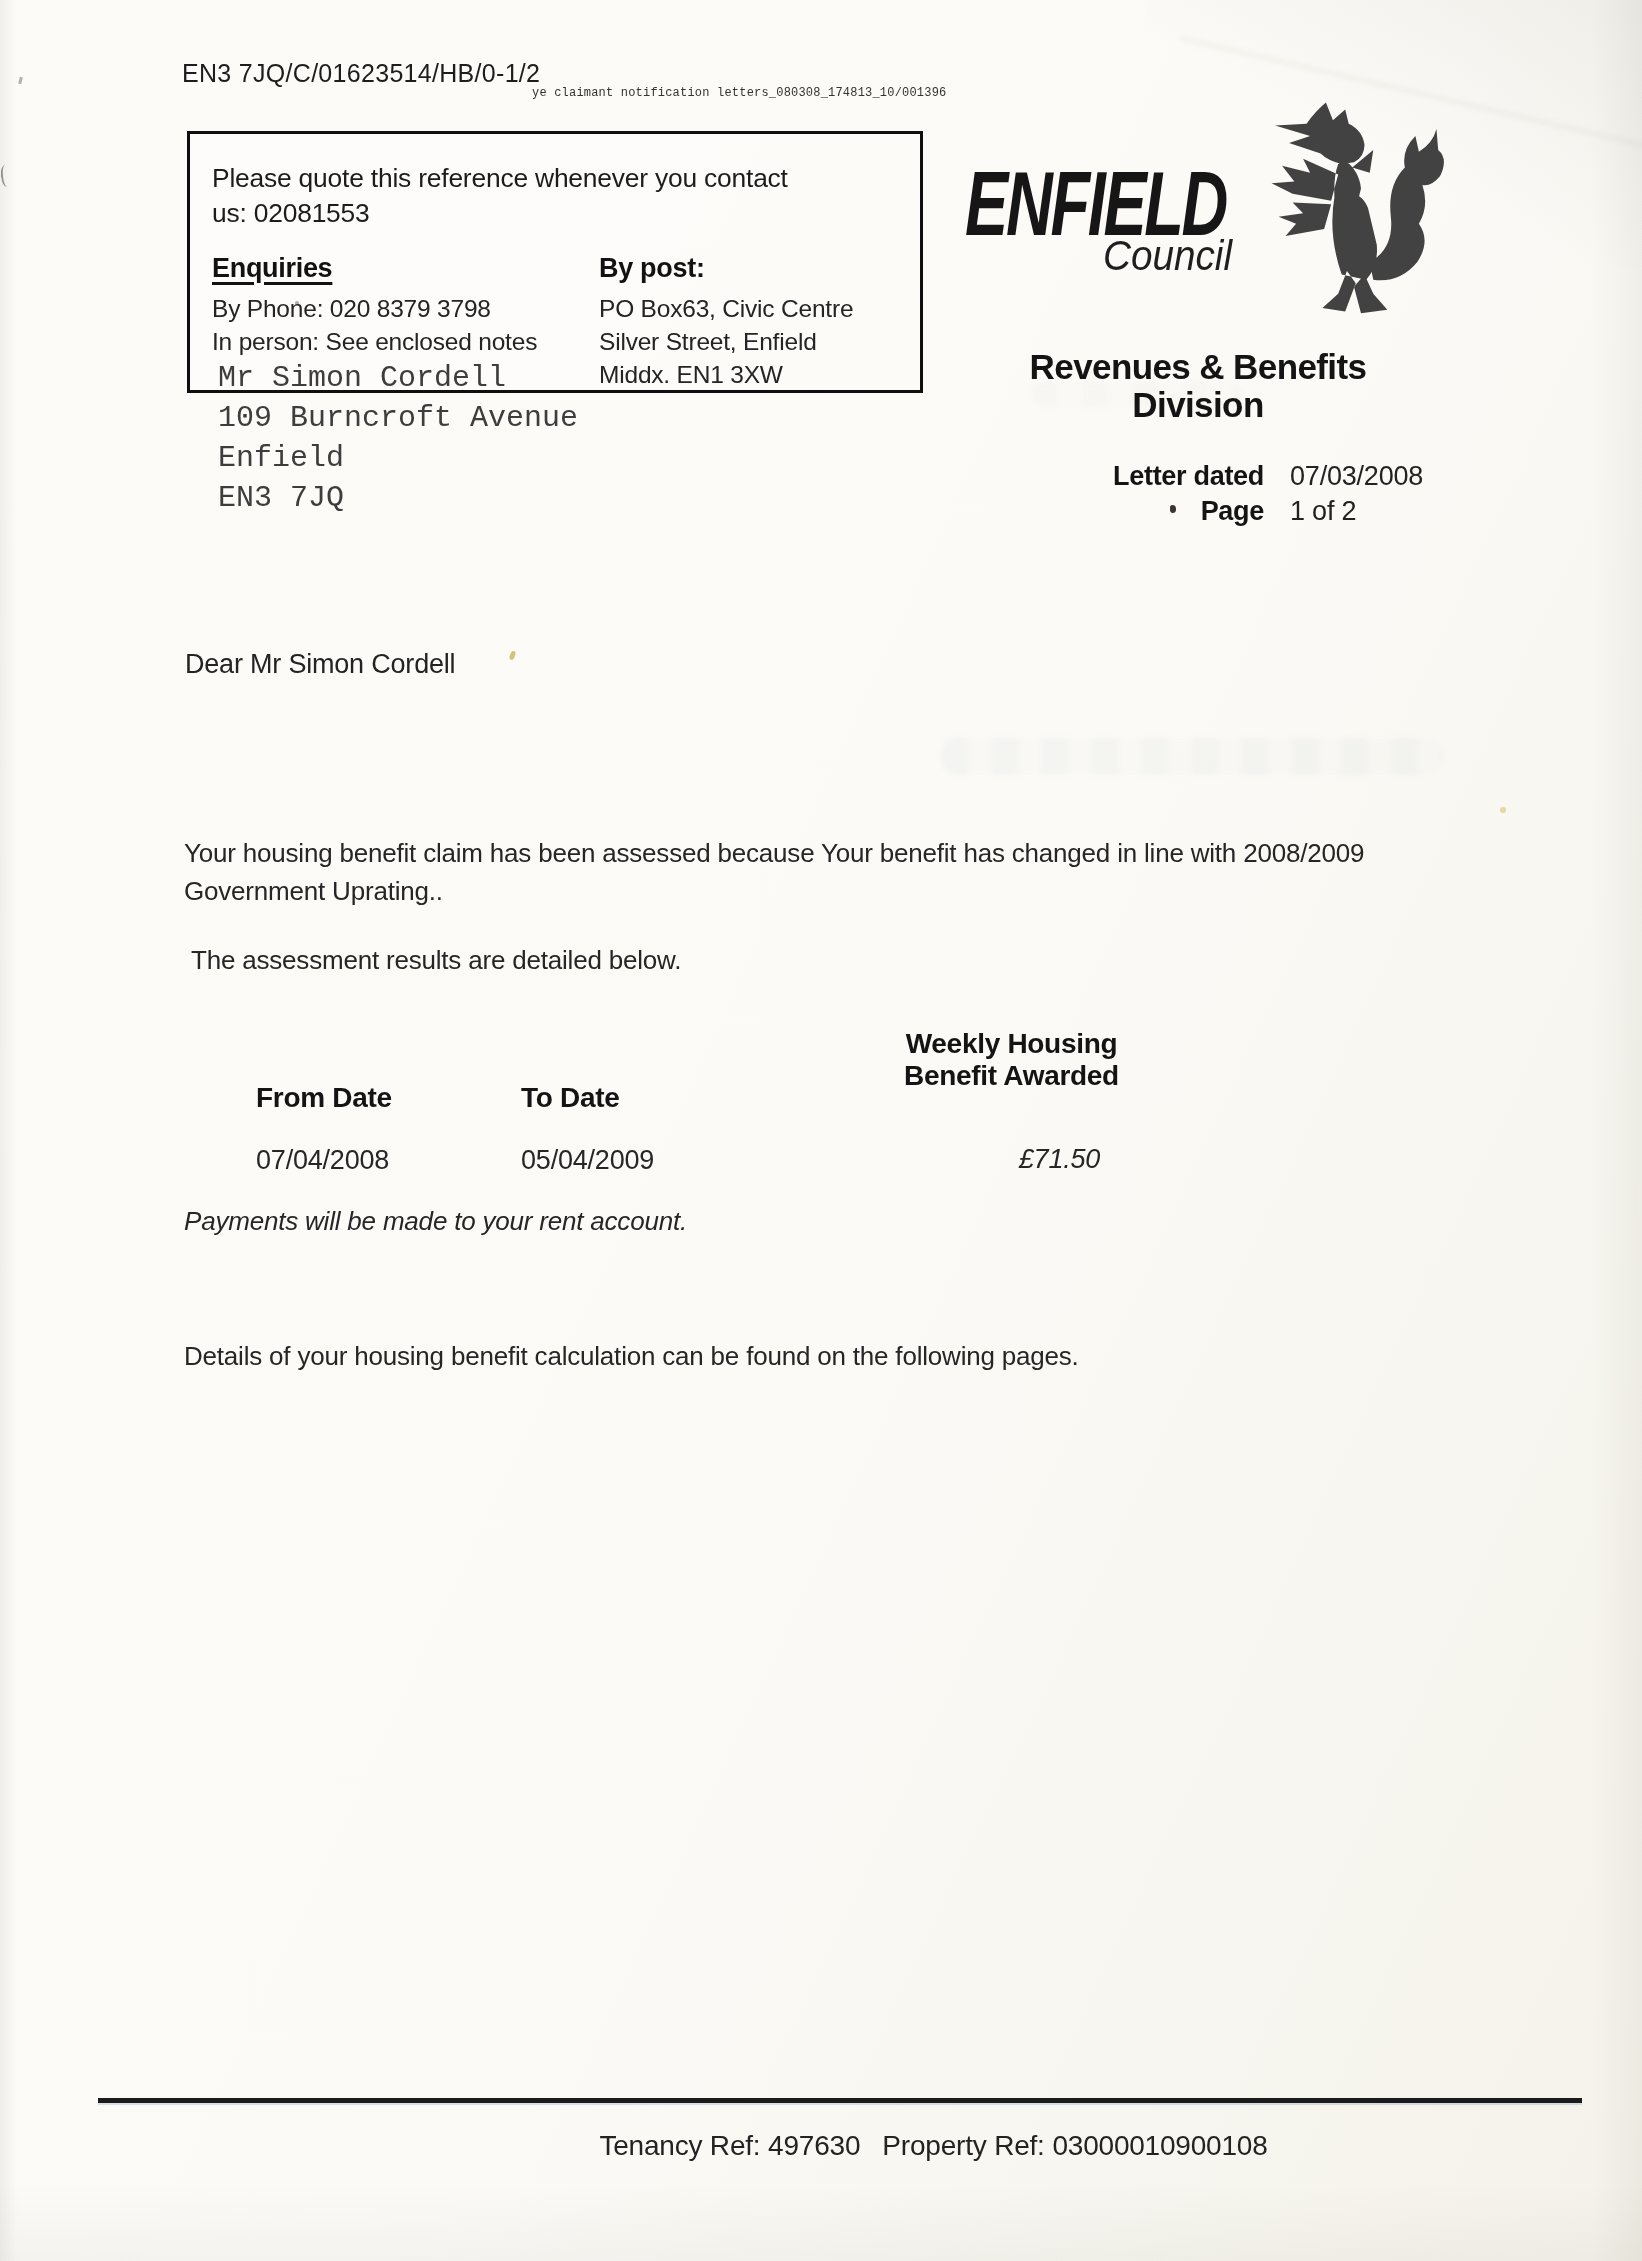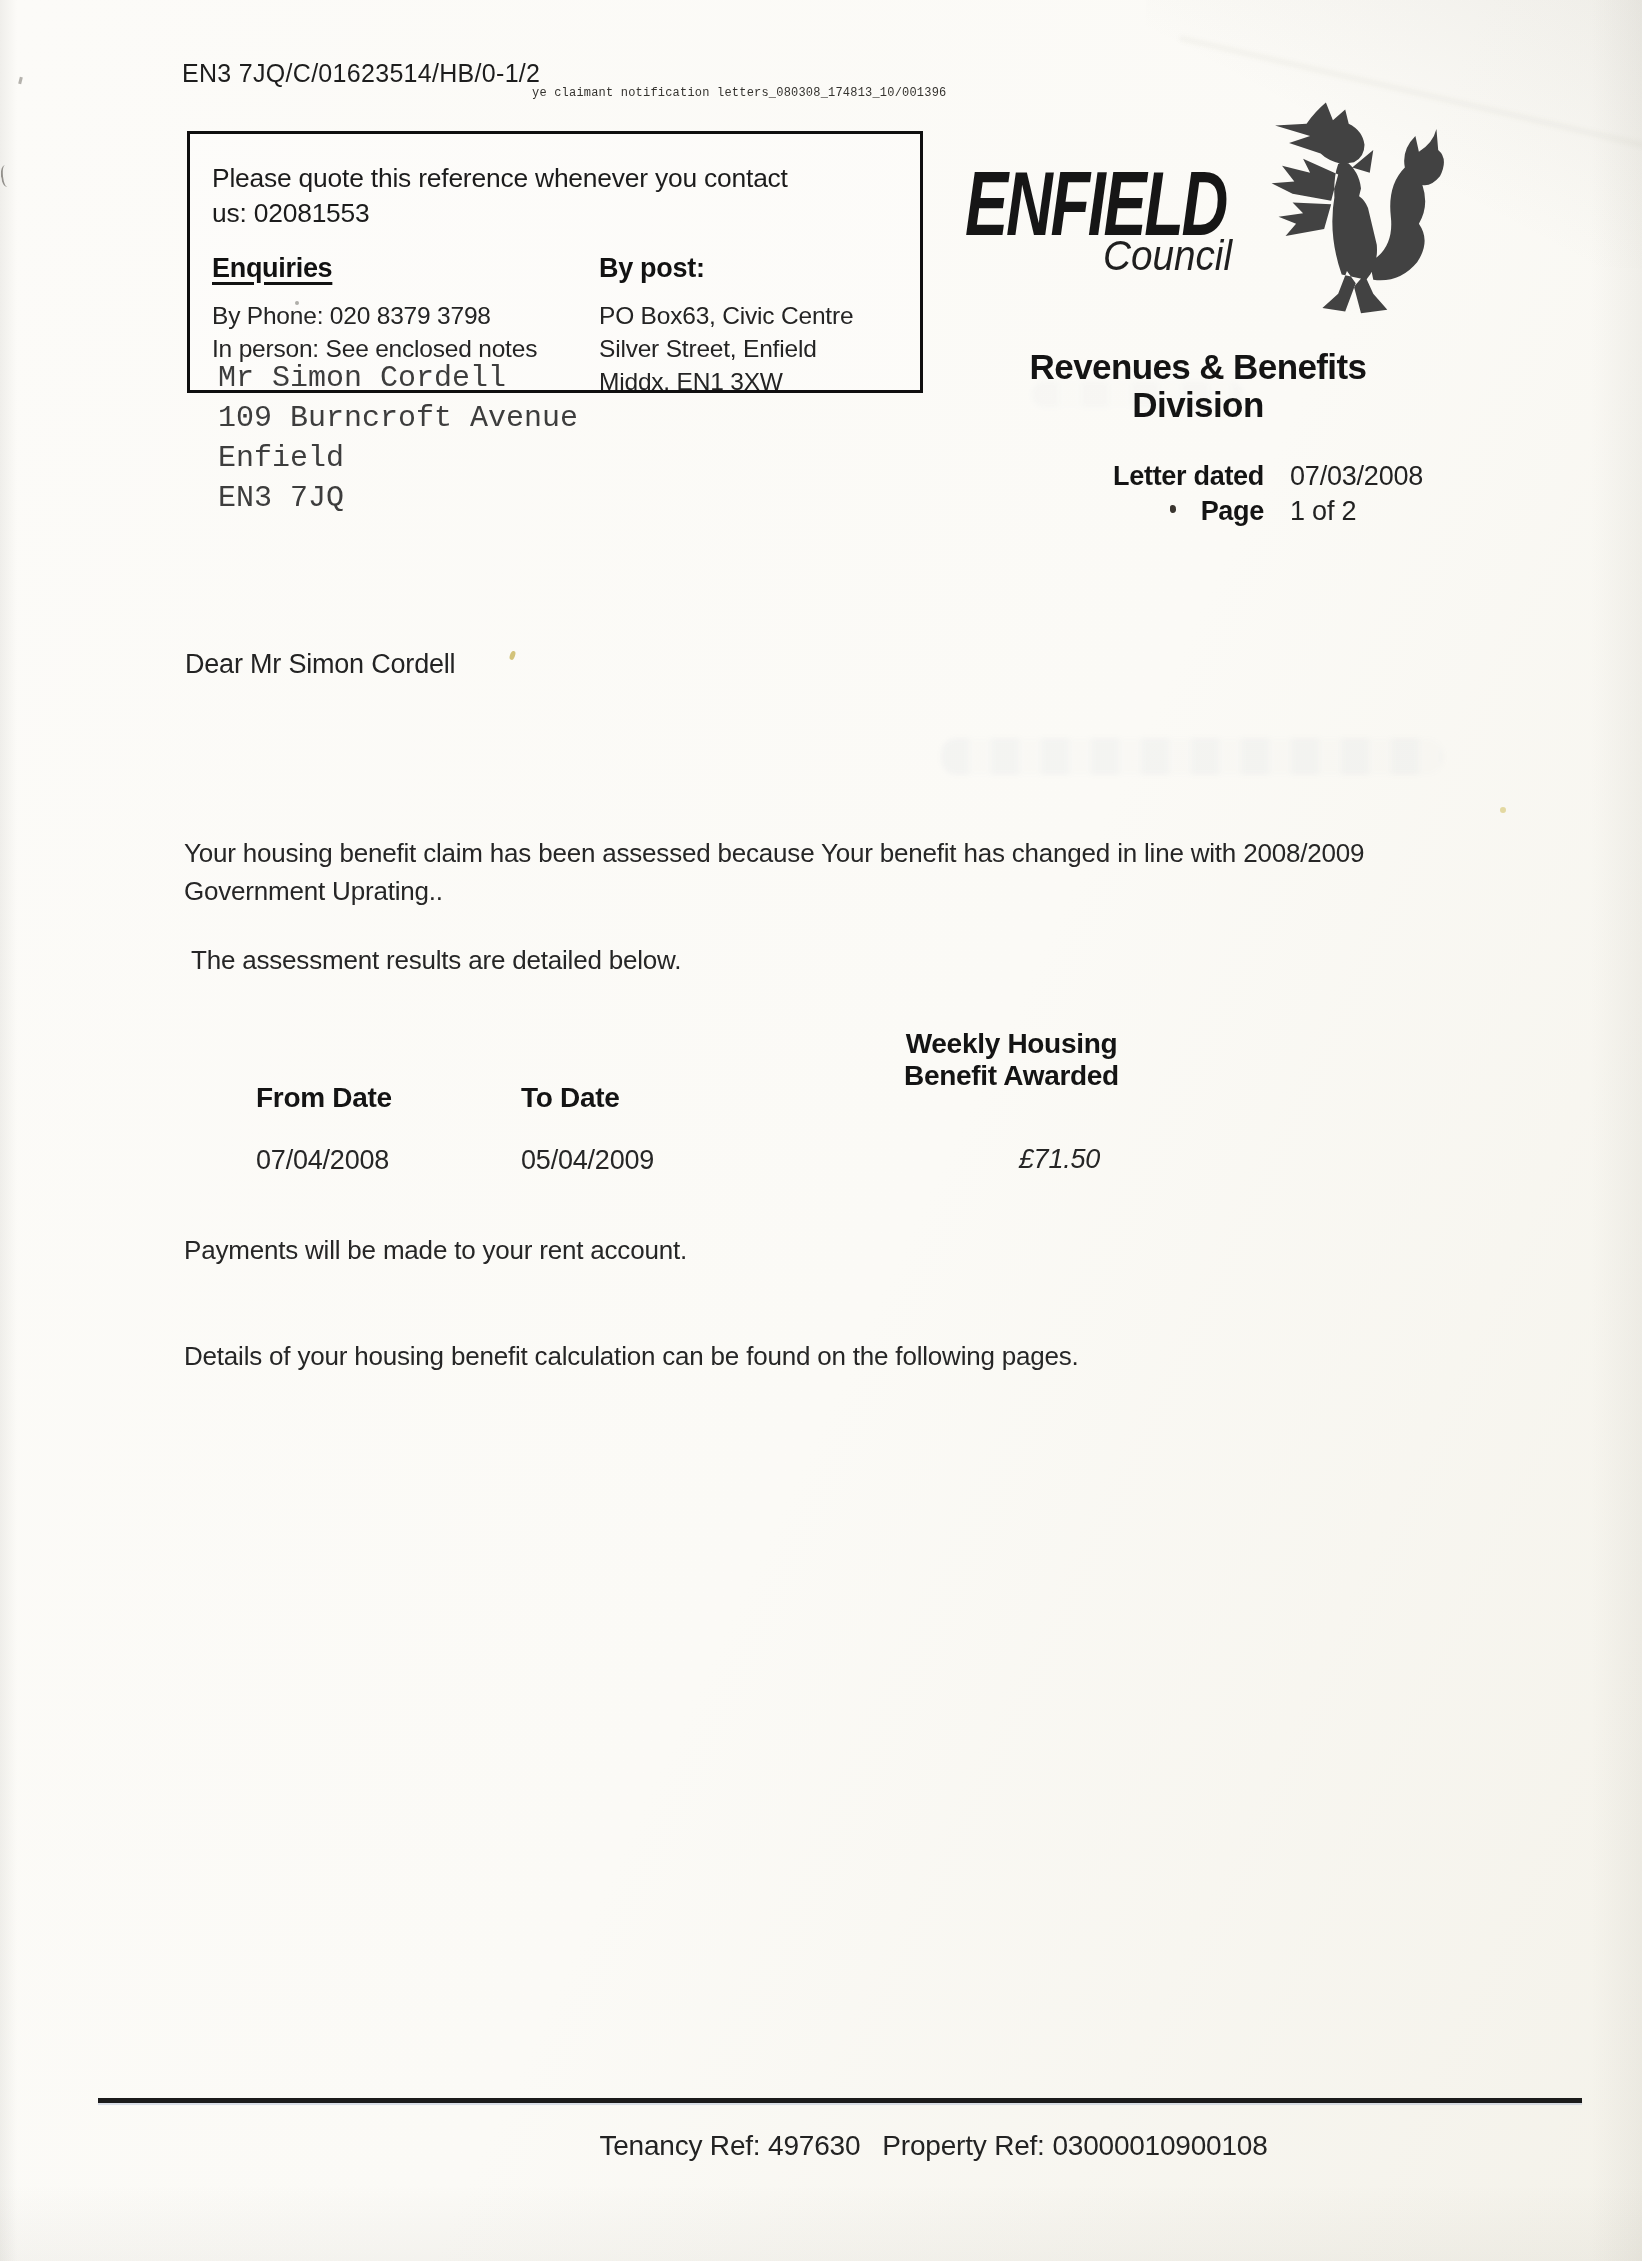--- a/index.html
+++ b/index.html
@@ -43,21 +43,21 @@
   .ref-small { position:absolute; left:532px; top:62px; font-family:Liberation Mono, monospace;
     font-size:12px; color:#35332f; letter-spacing:0.2px;margin-top:24px; }
   .contact-box { position:absolute; left:187px; top:131px; width:736px; height:262px;
     border:3.2px solid #0f0f0f; padding:27px 6.4px 0 22px; background:rgba(255,255,255,.25); }
   .cb-line { font-size:26.4px; line-height:35px; color:#1c1c1c; letter-spacing:-0.2px; }
   .cb-cols { display:flex; margin-top:22px; }
   .cb-col-left { width:387px; }
   .cb-col-right { width:303px; }
   .cb-h { font-size:27px; font-weight:bold; color:#121212; letter-spacing:-0.3px; }
   .cb-h-u { text-decoration:underline; text-decoration-thickness:3.2px; text-underline-offset:4.5px; }
-  .cb-t { font-size:24.5px; line-height:33px; color:#242424; letter-spacing:-0.2px; margin-top:15px; }
+  .cb-t { font-size:24.5px; line-height:33px; color:#242424; letter-spacing:-0.2px; margin-top:8px; }
   .cb-t2 { font-size:24.5px; line-height:33px; color:#242424; letter-spacing:-0.2px; }
   
   .logo-wordmark { position:absolute; left:965px; top:153px; font-size:90px; font-weight:bold; font-style:italic;
     color:#161616; letter-spacing:-3.2px; transform:scaleX(.72); transform-origin:left top; white-space:nowrap; }
   .logo-sub { position:absolute; left:1103px; top:231px; font-size:43px; font-style:italic; color:#1f1f1f;
     letter-spacing:0; transform:scaleX(.9); transform-origin:left top; }
   .beast { position:absolute; left:1268px; top:82px; width:193px; height:250px; }
   .division-title { position:absolute; left:979px; top:348px; width:438px; text-align:center;
     font-size:35px; font-weight:bold; line-height:38px; color:#141414; letter-spacing:-0.6px; }
   .meta-row { position:absolute; left:986px; width:618px; display:flex; }
@@ -69,21 +69,21 @@
   .addr { position:absolute; left:218px; top:358px; font-family:"Liberation Mono","DejaVu Sans Mono",monospace;
     font-size:30px; line-height:40px; color:#3d3d3d; letter-spacing:0; }
   
   .salutation { position:absolute; left:185px; top:649px; font-size:27px; color:#232323; letter-spacing:-0.2px; }
   .subject { position:absolute; left:0; top:724px; width:1520px; text-align:center;
     font-size:32px; font-weight:bold; color:#141414; letter-spacing:-0.3px; }
   .para { position:absolute; font-size:26px; line-height:38px; color:#262626; letter-spacing:-0.2px; }
   .p1a { left:184px; top:834px; }
   .p1b { left:184px; top:872px; }
   .p2  { left:191px; top:941px; }
-  .p3  { left:184px; top:1231px; }
+  .p3  { left:184px; top:1202px;font-style:italic; }
   .p4  { left:184px; top:1337px; }
   
   .th { position:absolute; font-size:28px; font-weight:bold; color:#141414; letter-spacing:-0.3px; }
   .th-weekly { left:876px; top:1028px; width:271px; text-align:center; line-height:32px; }
   .th-from { left:256px; top:1082px; }
   .th-to { left:521px; top:1082px; }
   .td { position:absolute; font-size:27px; color:#262626; letter-spacing:-0.2px; }
   .td-from { left:256px; top:1145px; }
   .td-to { left:521px; top:1145px; }
   .td-amount { left:924px; top:1144px; width:271px; text-align:center;font-style:italic; }

